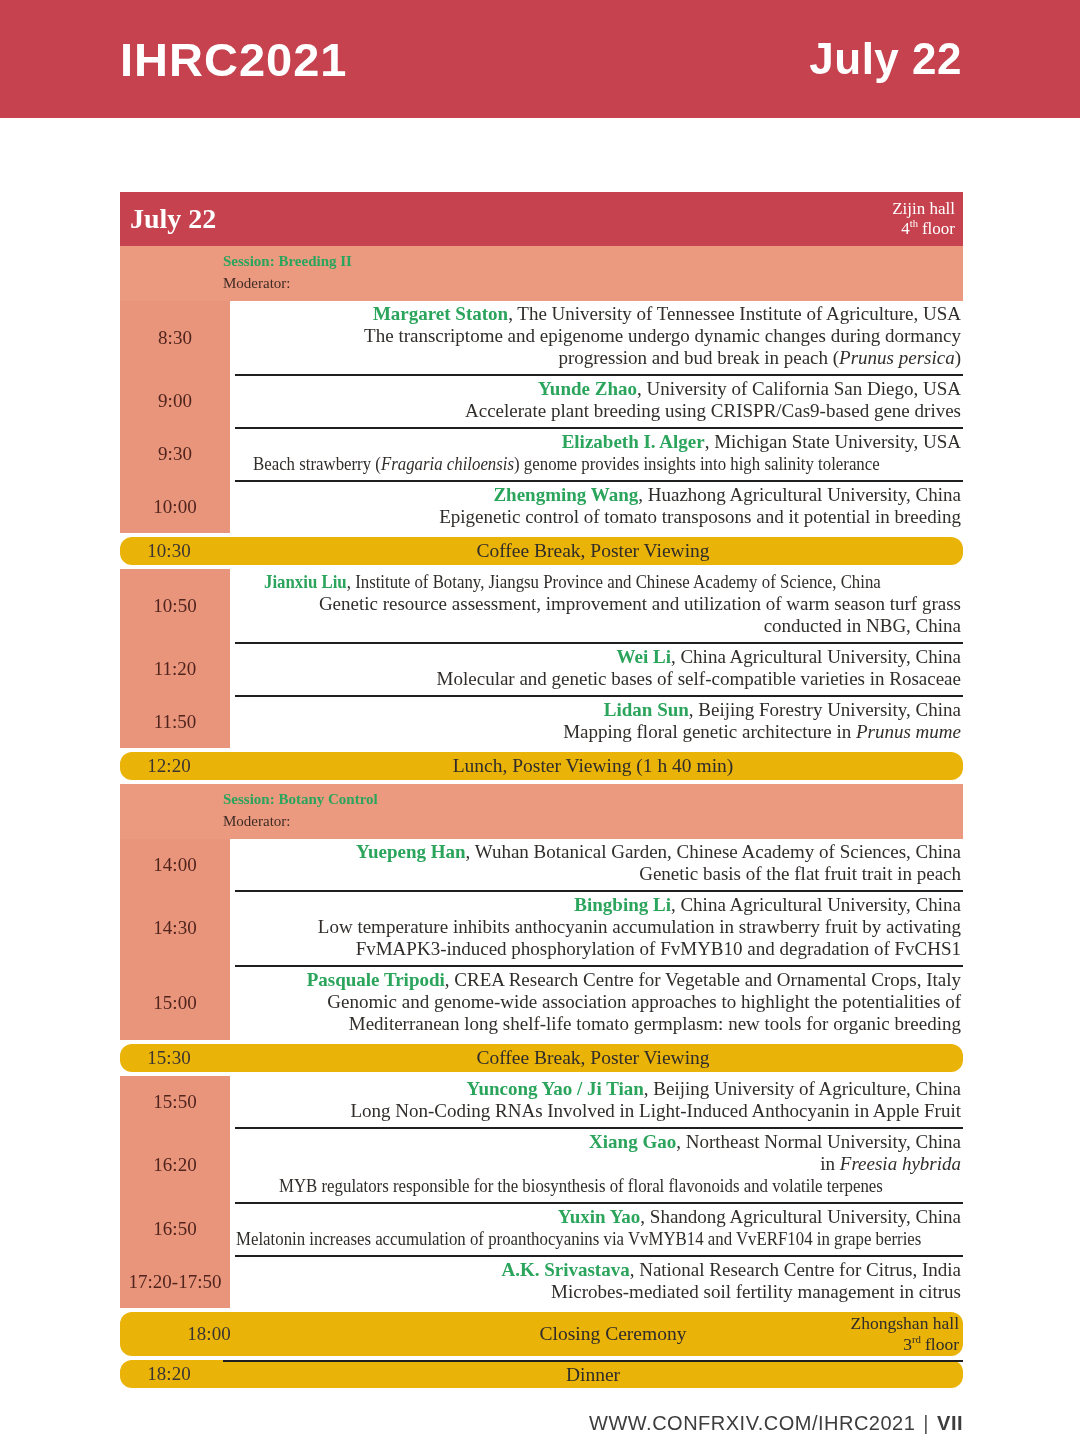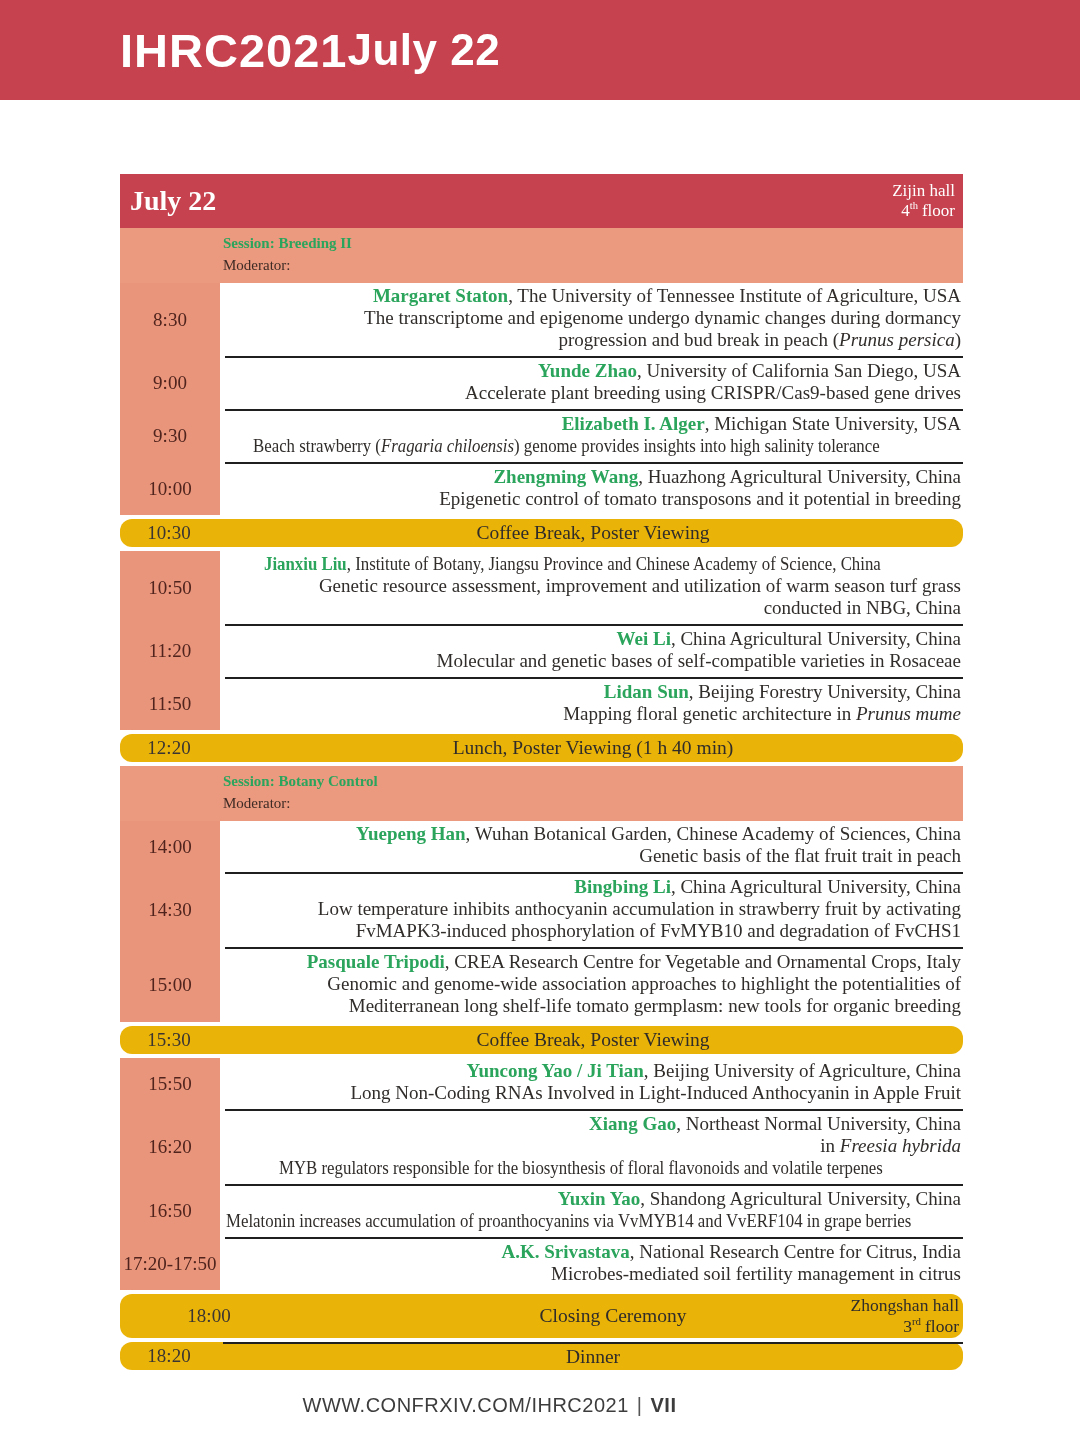--- a/index.html
+++ b/index.html
@@ -2,22 +2,22 @@
 <html><head>
 <meta charset="utf-8">
 <style>
   html,body{margin:0;padding:0;}
   body{
     width:1080px;height:1455px;background:#ffffff;position:relative;
     font-family:"Liberation Serif",serif;overflow:hidden;
   }
   
   .banner{
-    height:100px;background:#C5424E;
-    display:flex;align-items:center;justify-content:flex-start;
+    height:118px;background:#C5424E;
+    display:flex;align-items:center;justify-content:space-between;
     padding:0 118px 0 120px;box-sizing:border-box;
   }
   .banner-logo{
     font-family:"Liberation Sans",sans-serif;font-weight:bold;
     font-size:47px;color:#ffffff;letter-spacing:1px;
   }
   .banner-date{
     font-family:"Liberation Sans",sans-serif;font-weight:bold;
     font-size:44px;color:#ffffff;letter-spacing:0.5px;
   }
@@ -32,21 +32,21 @@
   .thead-hall{text-align:right;font-size:17px;line-height:1.18;}
   sup.sp{font-size:0.62em;vertical-align:super;line-height:0;}
   
   .srow{background:#EB9A80;padding:4px 0 7px 103px;}
   .srow .line{font-size:15px;line-height:22px;white-space:nowrap;}
   .session-label{color:#2BA45C;font-weight:bold;}
   .moderator{color:#3F2B24;}
   
   .trow{display:flex;}
   .tcell{
-    width:100px;flex:none;background:#E9957C;color:#50241D;
+    width:110px;flex:none;background:#E9957C;color:#50241D;
     display:flex;align-items:center;justify-content:center;font-size:19px;
   }
   .tgap{width:5px;flex:none;background:#ffffff;}
   .tcontent{
     flex:1;min-width:0;padding:2px 2px 5px 1px;
     font-size:19px;line-height:22px;color:#302D2B;text-align:right;
   }
   .tcontent.sep{border-top:2px solid #1F1F1F;}
   .line{white-space:nowrap;}
   .speaker{color:#2BA45C;font-weight:bold;}
@@ -66,21 +66,21 @@
     flex:1;position:relative;display:flex;align-items:center;justify-content:center;
     color:#2F2C2A;font-size:19.5px;
   }
   .brow.joined .b-content{border-top:2px solid #1F1F1F;}
   .b-note{
     position:absolute;right:4px;top:50%;transform:translateY(-50%);
     text-align:right;font-size:17.5px;line-height:1.22;color:#2F2C2A;
   }
   
   .footer{
-    margin:24px 117px 0 16px;text-align:center;
+    margin:24px 117px 0 16px;text-align:right;
     font-family:"Liberation Sans",sans-serif;font-size:20px;color:#3D3D3D;
     letter-spacing:0.5px;
   }
   .footer .sep{margin:0 8px;color:#555;}
   .footer .pg{font-weight:bold;}
   .floor-word{margin-left:4px;}
 </style>
 </head>
 <body>
 

